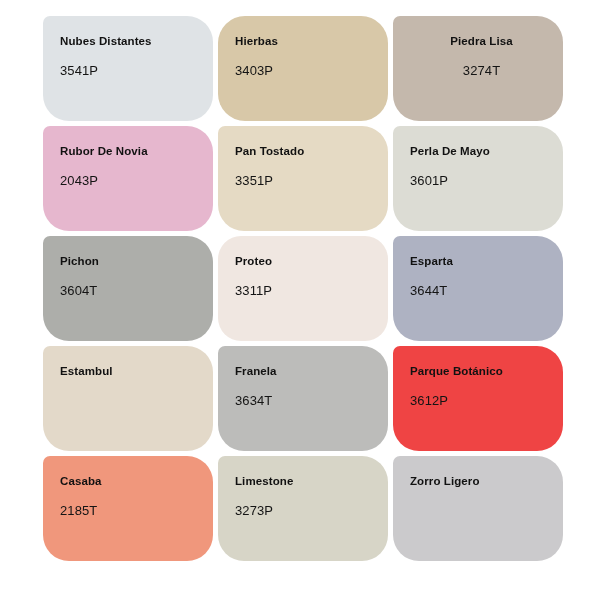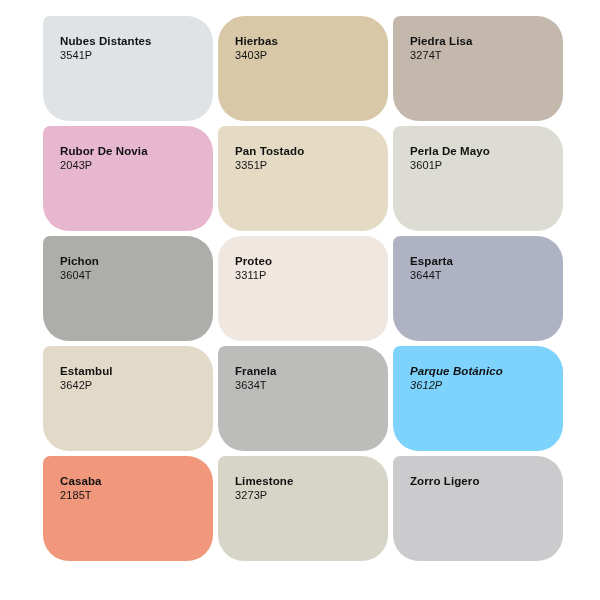--- a/index.html
+++ b/index.html
@@ -51,45 +51,45 @@
     display: block;
     font-size: 11.5px;
     font-weight: bold;
     color: #111111;
     letter-spacing: 0.1px;
     white-space: nowrap;
   }
 
   .swatch-code {
     display: block;
-    font-size: 11px;
+    font-size: 13px;
     font-weight: normal;
     color: #141414;
     letter-spacing: 0.1px;
-    margin-top: 1px;
+    margin-top: 15px;
     white-space: nowrap;
   }
 </style>
 </head>
 <body>
 
 <main id="swatch-grid" style="background: rgb(255, 255, 255);">
     <div class="swatch-card" style="background: rgb(223, 227, 230);">
       <div class="swatch-text">
         <span class="swatch-name">Nubes Distantes</span>
         <span class="swatch-code">3541P</span>
       </div>
     </div>
     <div class="swatch-card" style="background: rgb(216, 200, 168); border-radius: 27px;">
       <div class="swatch-text">
         <span class="swatch-name">Hierbas</span>
         <span class="swatch-code">3403P</span>
       </div>
     </div>
-    <div class="swatch-card" style="background: rgb(196, 184, 172);">
+    <div class="swatch-card" style="background: rgb(196, 184, 172); text-align: center;">
       <div class="swatch-text">
         <span class="swatch-name">Piedra Lisa</span>
         <span class="swatch-code">3274T</span>
       </div>
     </div>
     <div class="swatch-card" style="background: rgb(230, 183, 206);">
       <div class="swatch-text">
         <span class="swatch-name">Rubor De Novia</span>
         <span class="swatch-code">2043P</span>
       </div>
@@ -120,30 +120,29 @@
     </div>
     <div class="swatch-card" style="background: rgb(174, 178, 194);">
       <div class="swatch-text">
         <span class="swatch-name">Esparta</span>
         <span class="swatch-code">3644T</span>
       </div>
     </div>
     <div class="swatch-card" style="background: rgb(227, 217, 201);">
       <div class="swatch-text">
         <span class="swatch-name">Estambul</span>
-        <span class="swatch-code">3642P</span>
       </div>
     </div>
     <div class="swatch-card" style="background: rgb(188, 188, 186);">
       <div class="swatch-text">
         <span class="swatch-name">Franela</span>
         <span class="swatch-code">3634T</span>
       </div>
     </div>
-    <div class="swatch-card" style="background: #7dd3fc; font-style: italic;">
+    <div class="swatch-card" style="background: #ef4444;">
       <div class="swatch-text">
         <span class="swatch-name">Parque Botánico</span>
         <span class="swatch-code">3612P</span>
       </div>
     </div>
     <div class="swatch-card" style="background: rgb(240, 151, 124);">
       <div class="swatch-text">
         <span class="swatch-name">Casaba</span>
         <span class="swatch-code">2185T</span>
       </div>

